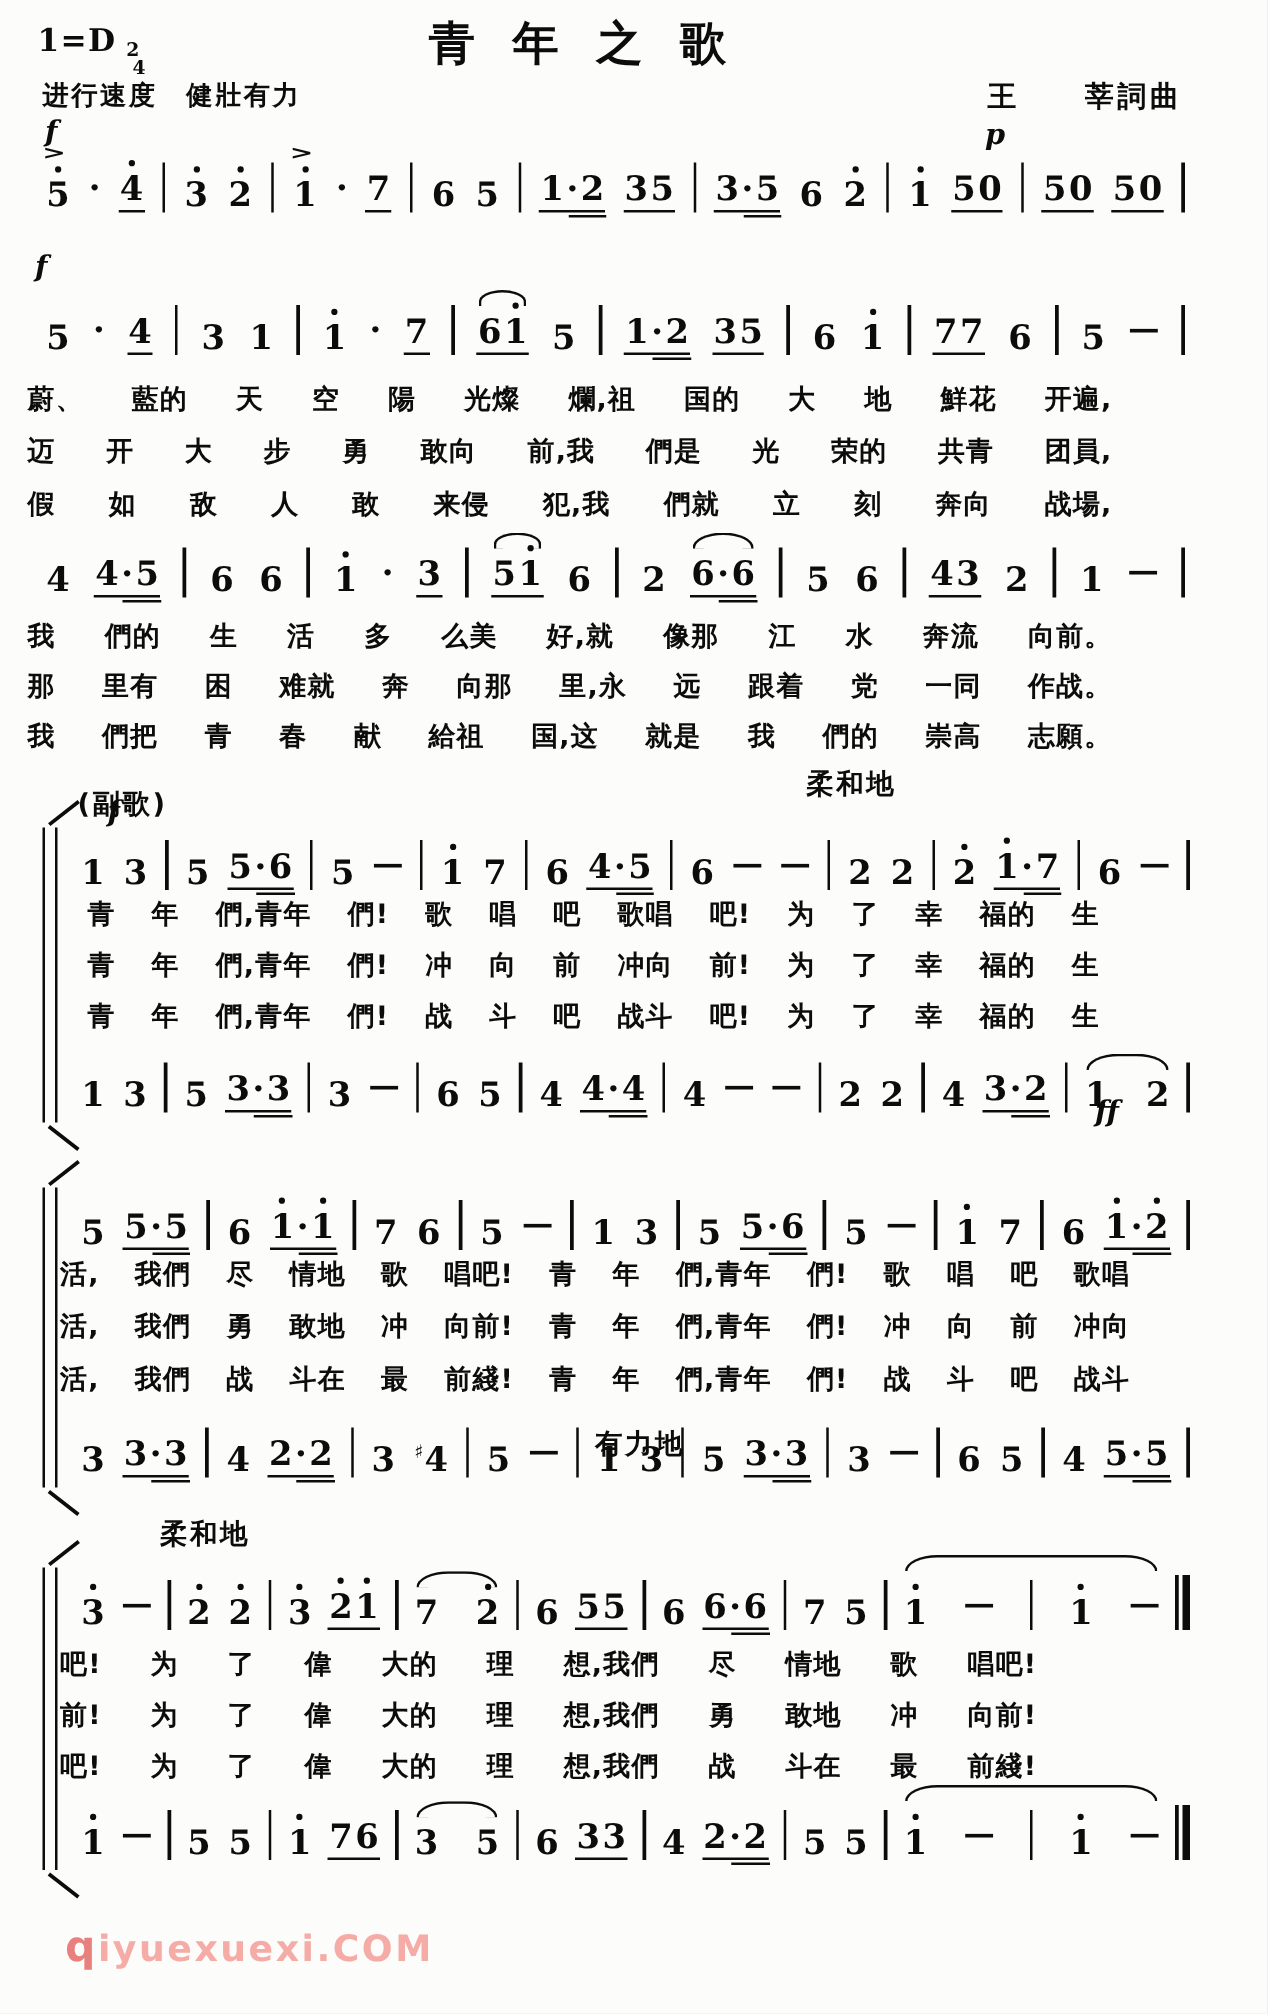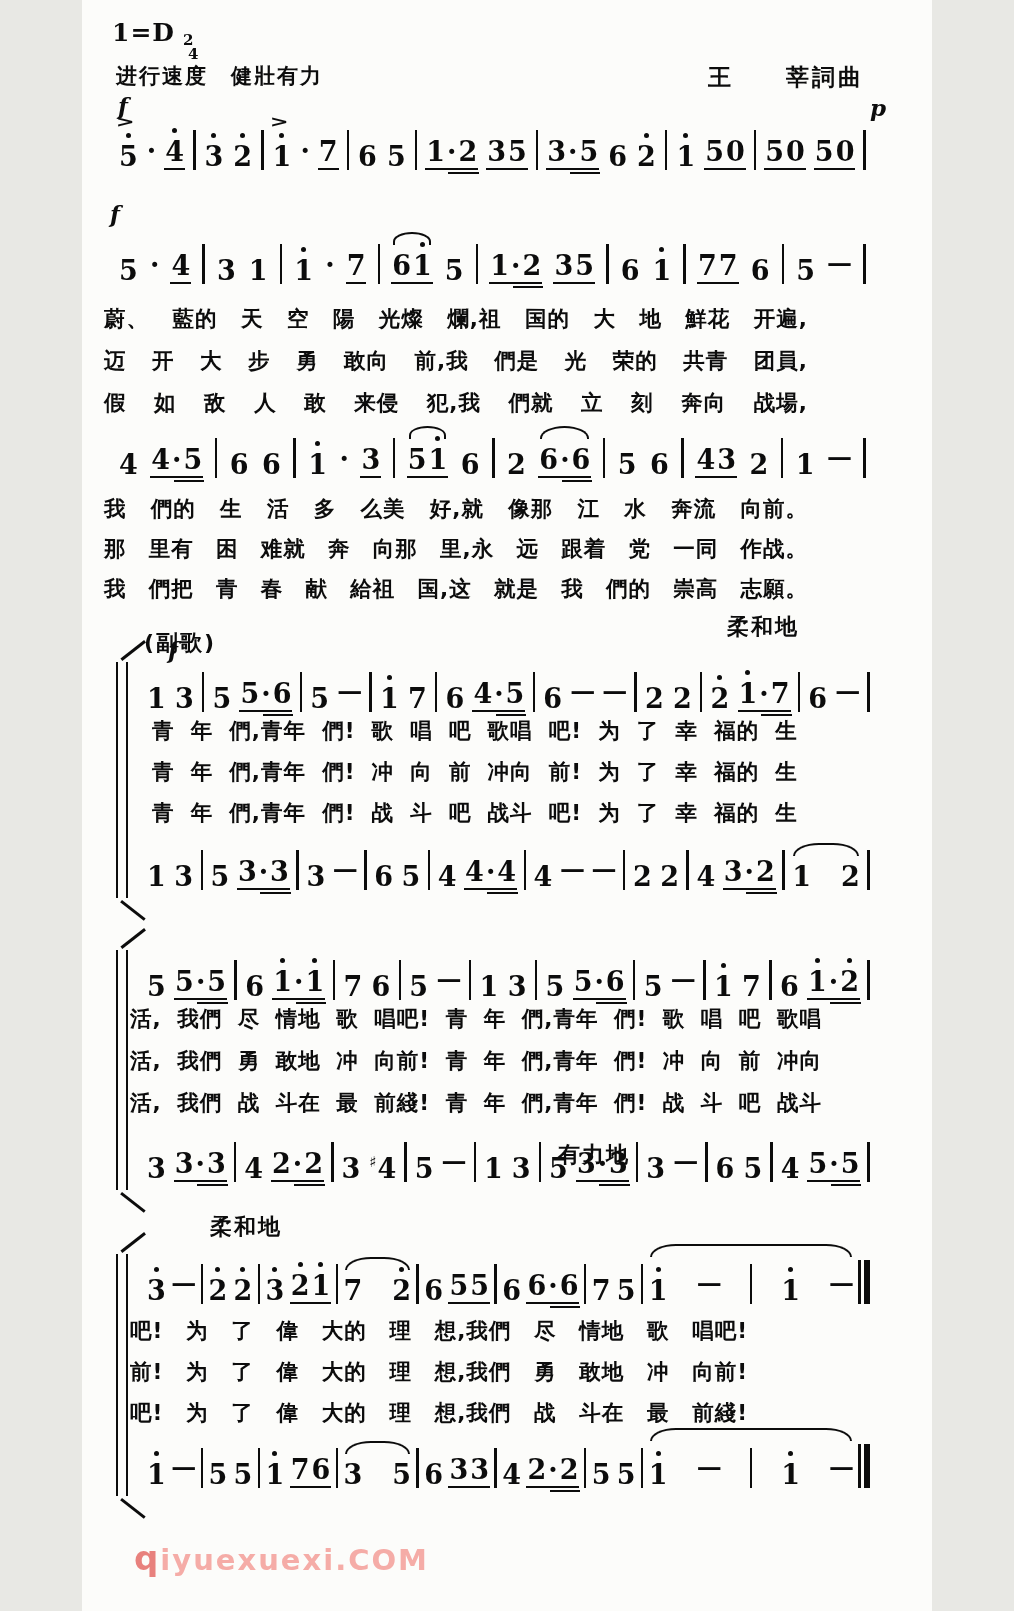--- a/index.html
+++ b/index.html
@@ -1,16 +1,16 @@
 <!DOCTYPE html>
 <html><head>
 <meta charset="utf-8">
 <style>
   html,body{margin:0;padding:0;background:#e8e8e4;}
-  #page{position:relative;width:850px;height:1611px;margin:0 auto;background:#fcfcfa;overflow:hidden;
+  #page{position:relative;width:1014px;height:1611px;margin:0 auto;background:#fcfcfa;overflow:hidden;
         color:#0c0c0c;font-family:"DejaVu Sans",sans-serif;text-decoration:underline;}
   
   .key{position:absolute;left:30px;top:18px;font:700 25px "DejaVu Serif",serif;letter-spacing:1px;}
   .meter{display:inline-flex;flex-direction:column;font-size:15px;line-height:.9;font-weight:700;
          vertical-align:-4px;margin-left:8px;}
   .meter span:last-child{transform:translateX(5px);}
   .title{position:absolute;left:0;right:60px;top:10px;text-align:center;
          font:700 37px "DejaVu Sans",sans-serif;letter-spacing:30px;}
   .tempo{position:absolute;left:34px;top:62px;font:600 21px "DejaVu Sans",sans-serif;letter-spacing:2px;}
   .credit{position:absolute;right:68px;top:62px;font:600 23px "DejaVu Sans",sans-serif;letter-spacing:3px;}
@@ -53,20 +53,21 @@
 </head>
 <body>
 
 <div id="page">
   <div class="key">
     <span>1=D</span><span class="meter">
         <span>2</span>
         <span>4</span>
       </span>
   </div>
+  <div class="title">青年之歌</div>
   <div class="tempo">进行速度　健壯有力</div>
   <div class="credit">王　　莘詞曲</div>
 
   <div id="score">
       <div class="system" style="position: absolute; left: 0px; right: 0px; top: 0px;">
         <div class="anno dyn" style="left: 36px; top: 92px;">f</div>
         <div class="anno dyn" style="left: 788px; top: 94px;">p</div>
         <div class="nrow" style="top: 124px; left: 36px; right: 66px;">
           <span class="note">
             <span class="acc">&gt;</span>

